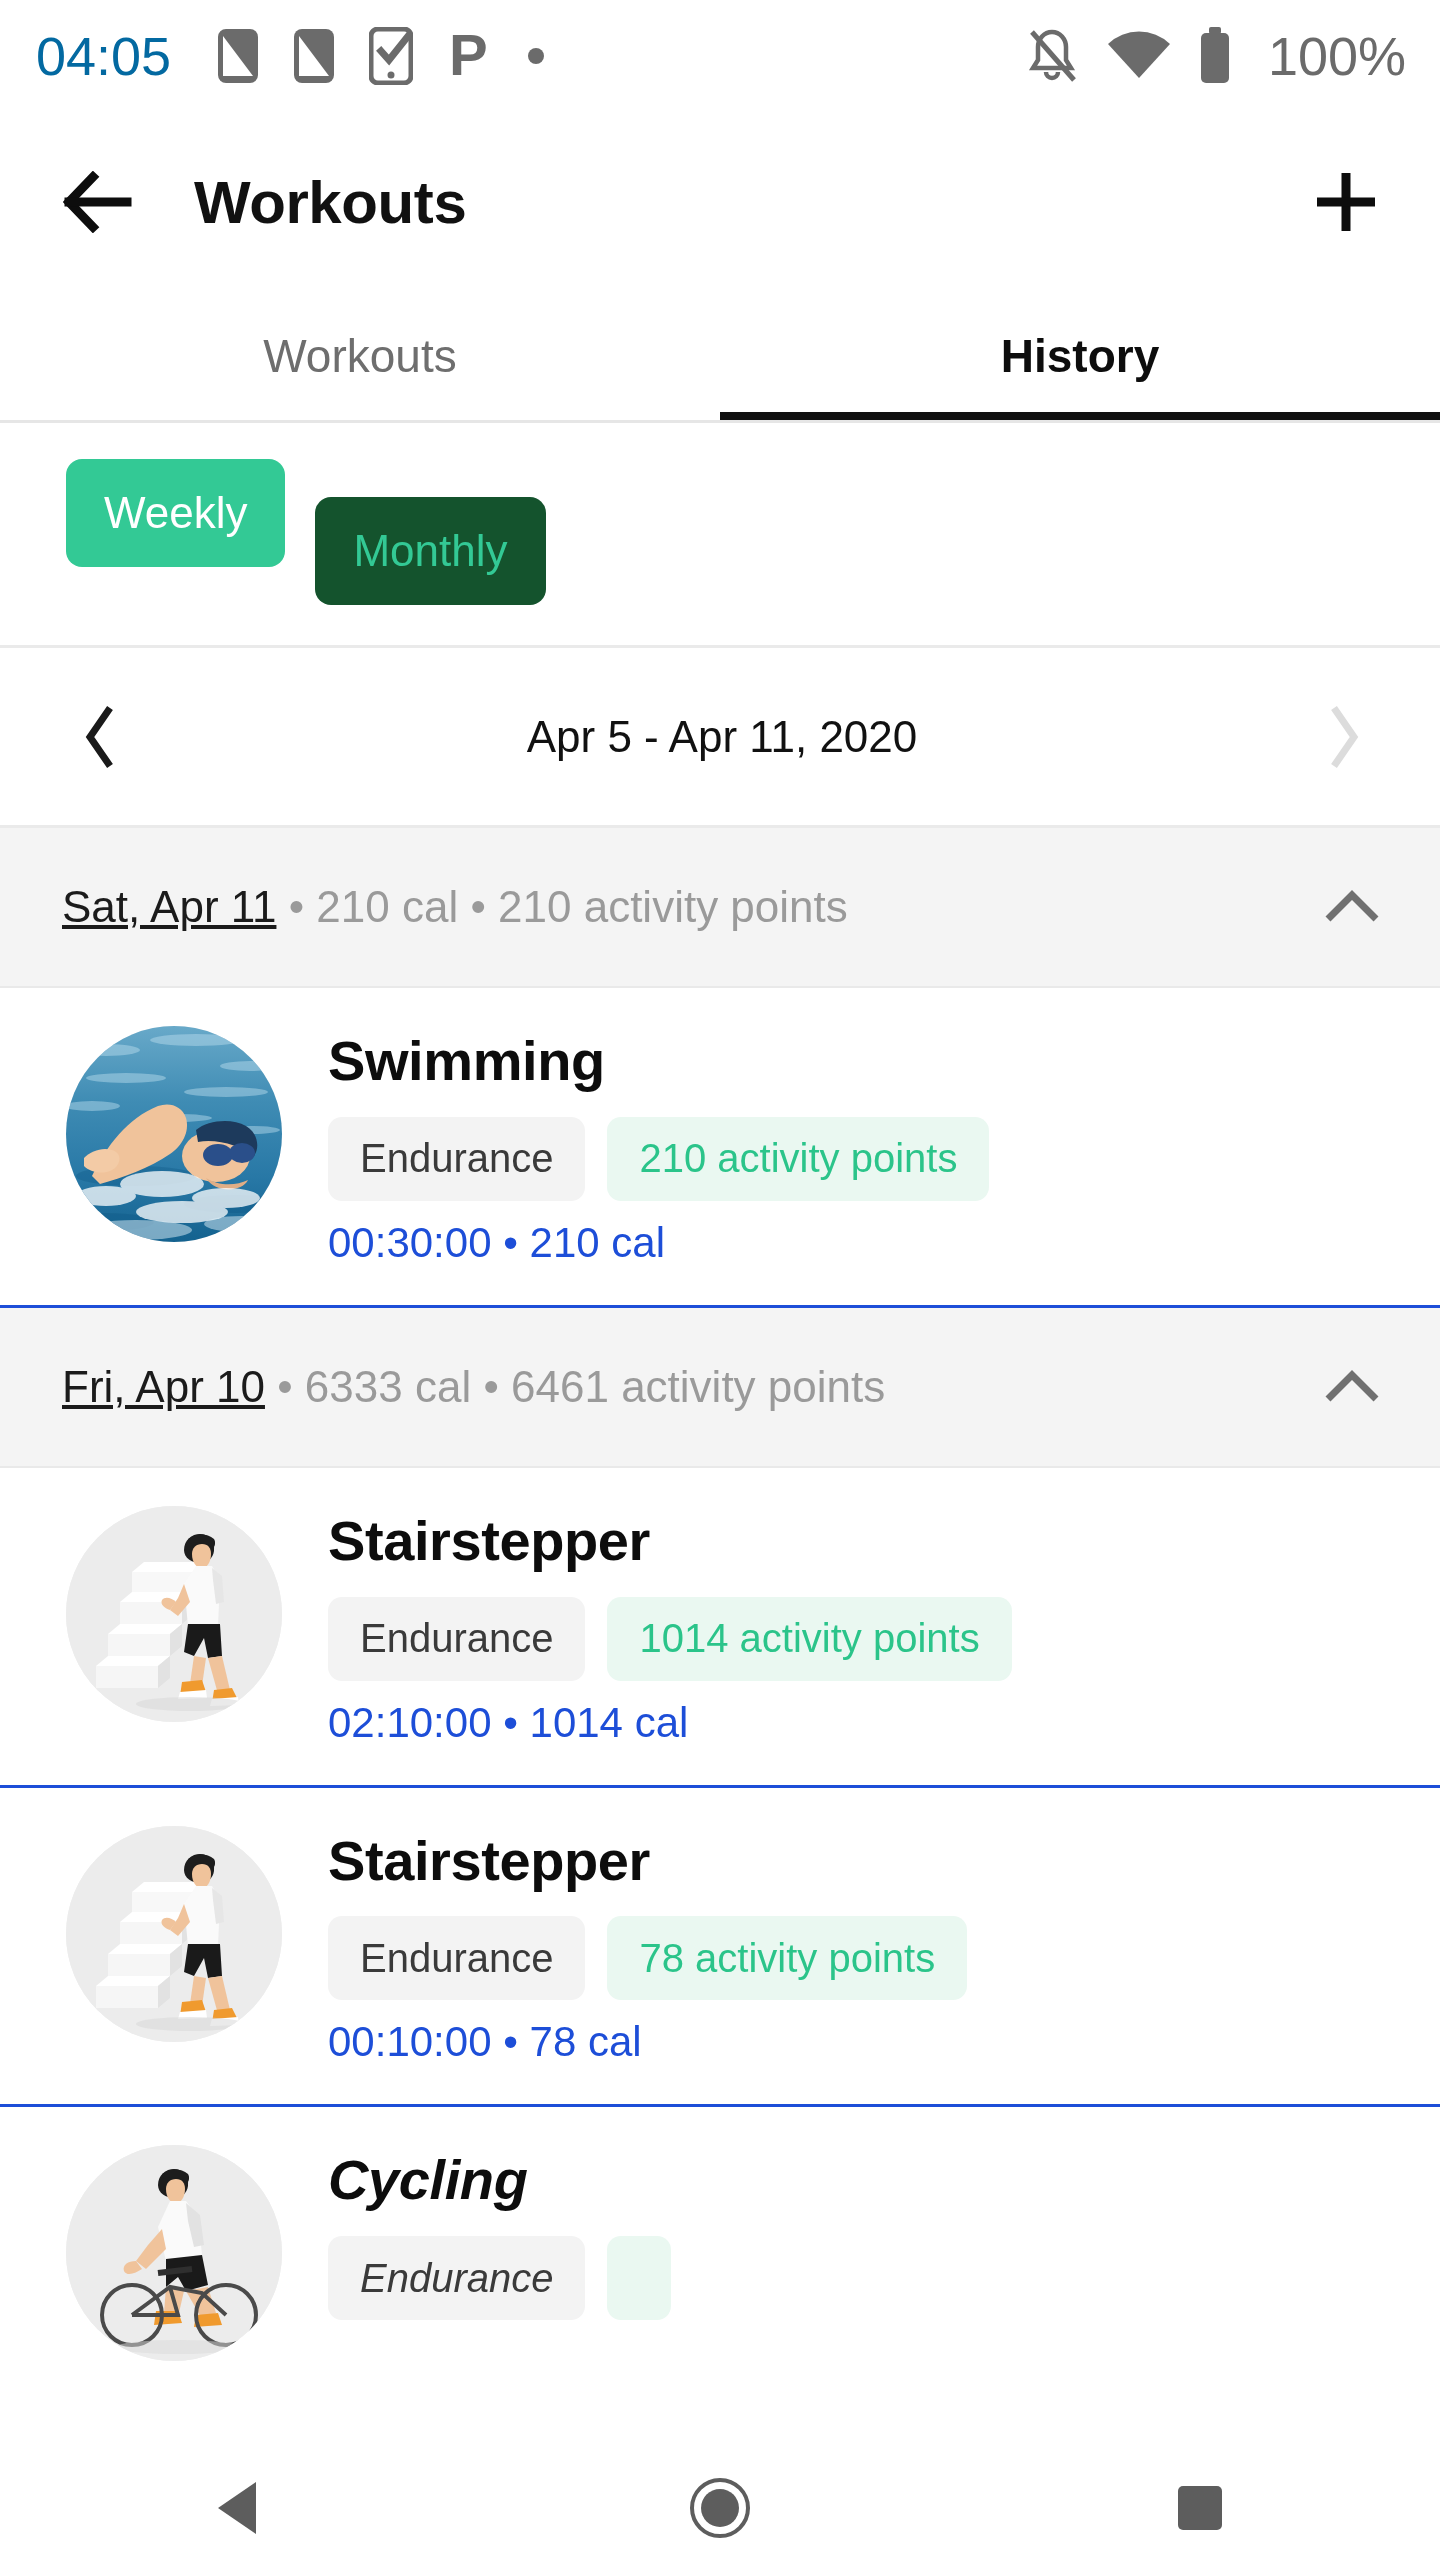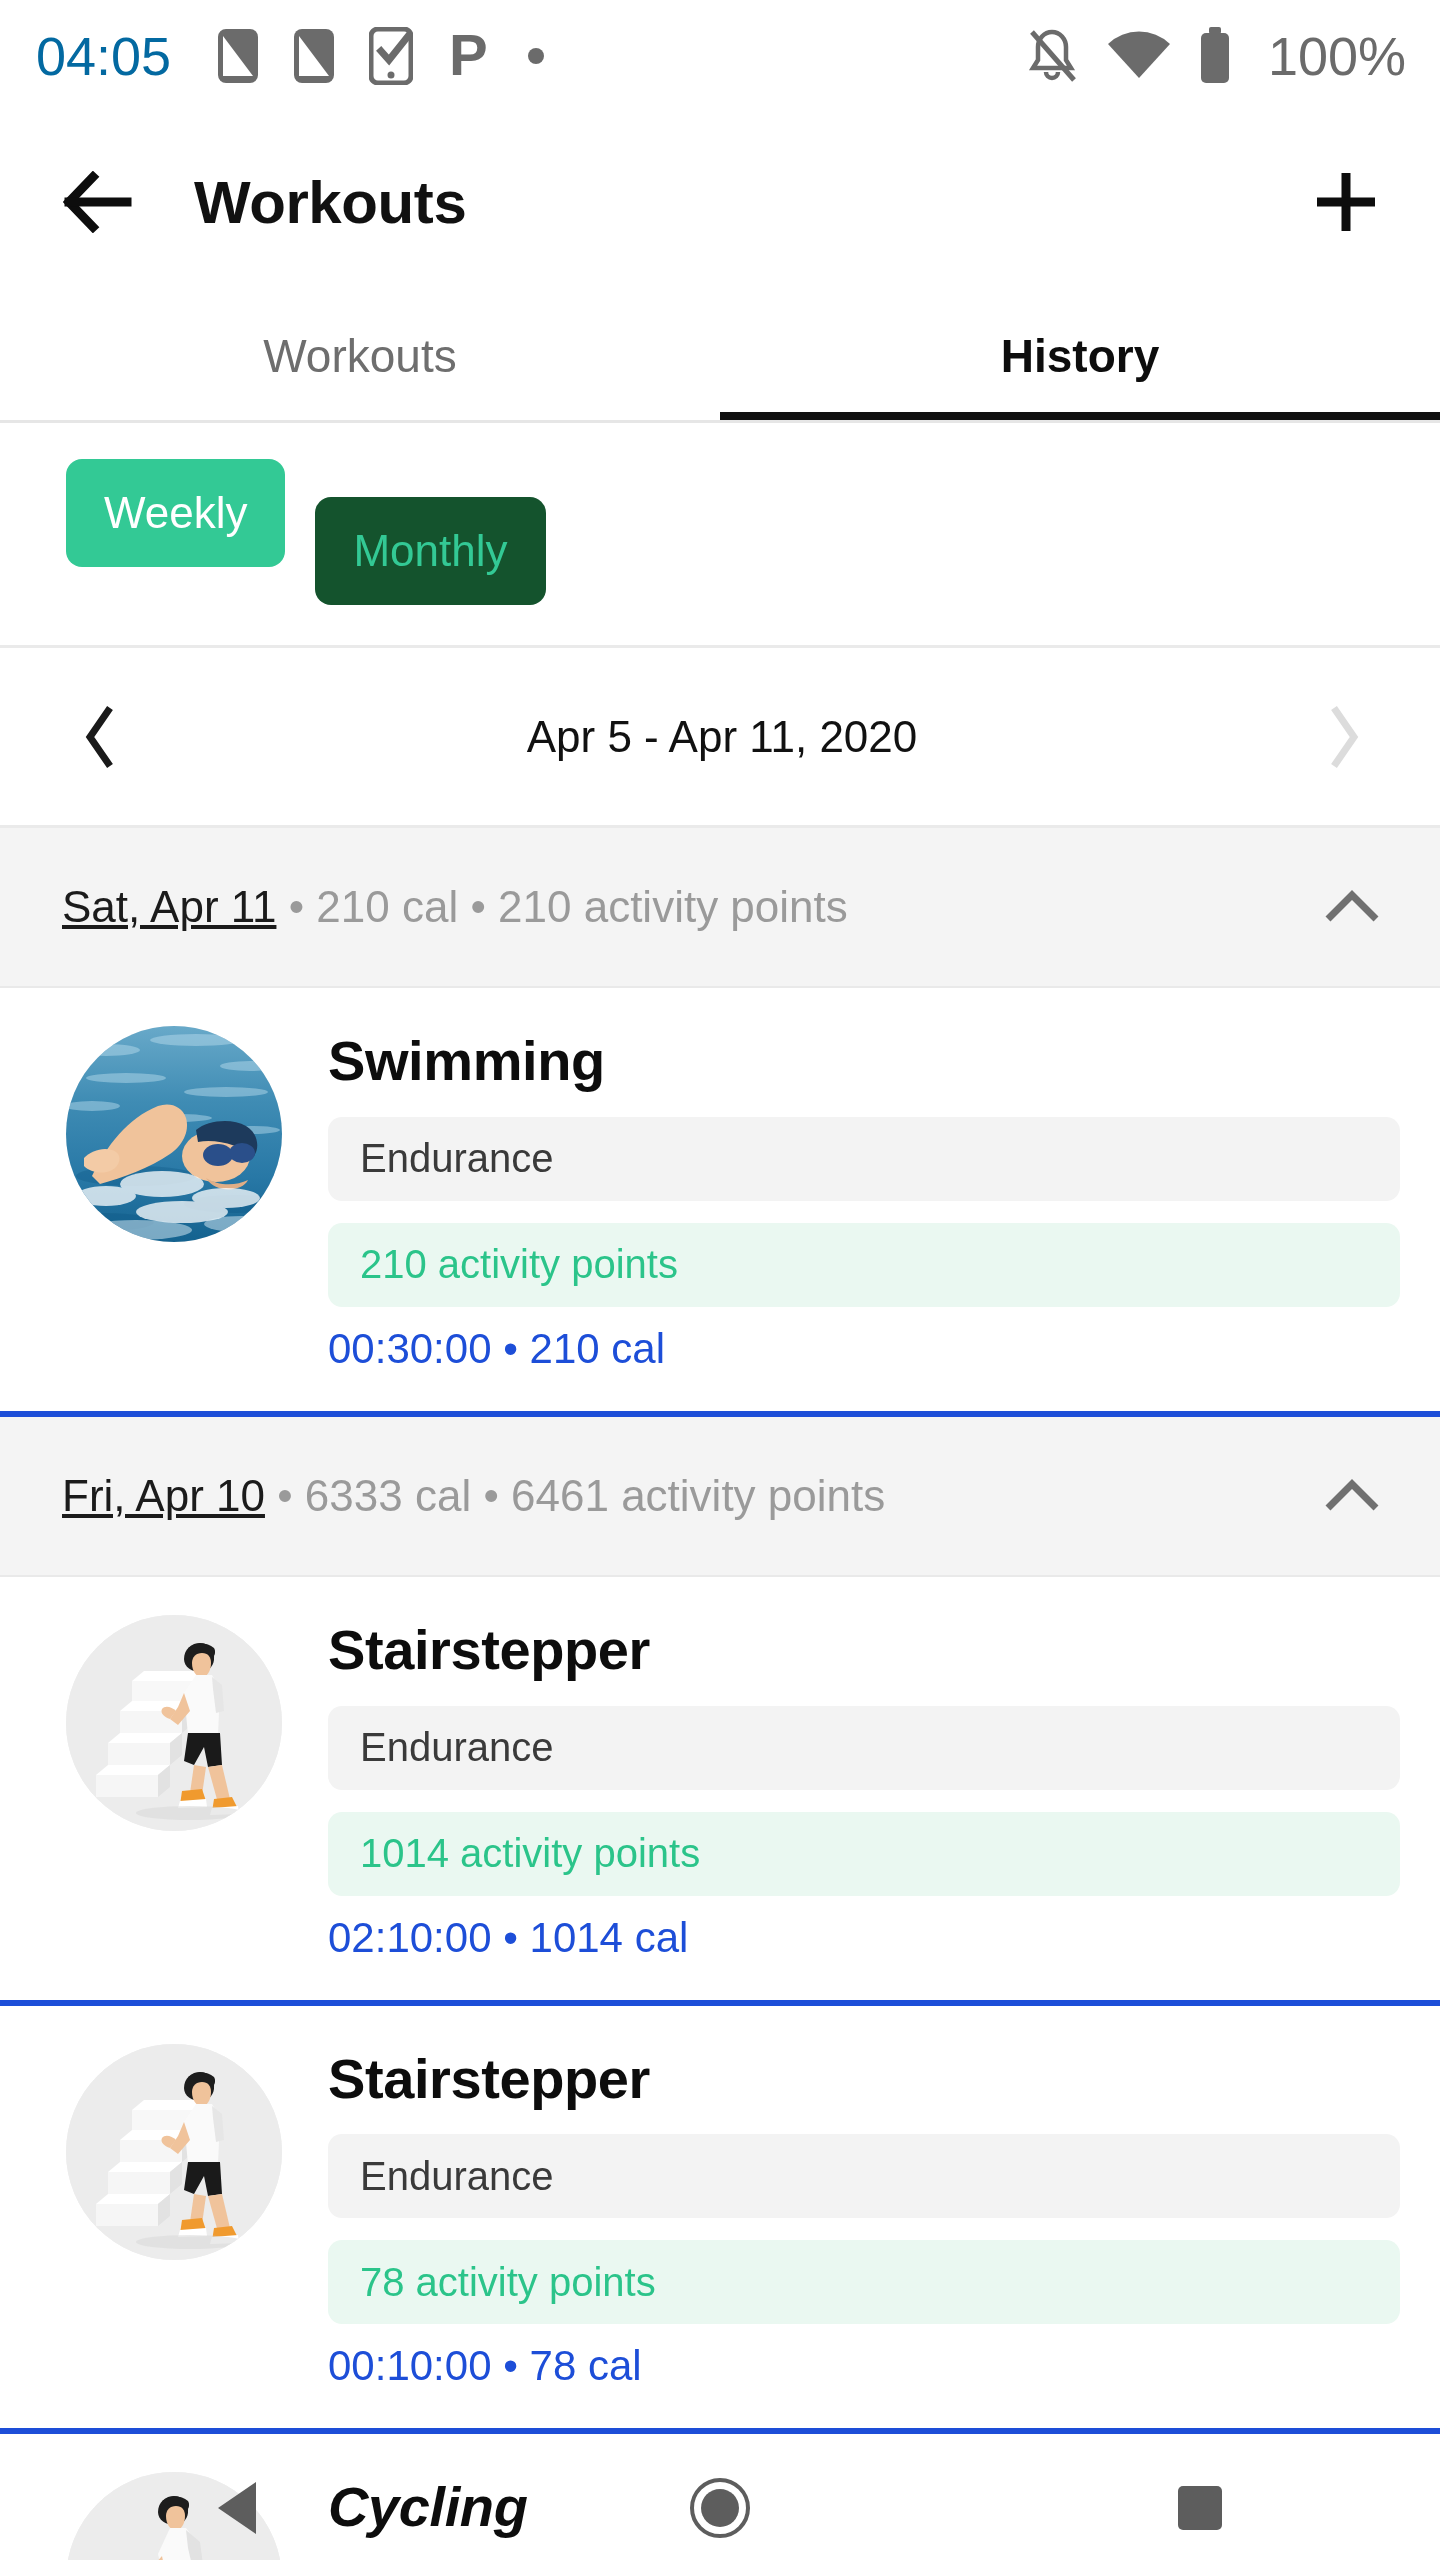--- a/index.html
+++ b/index.html
@@ -182,21 +182,21 @@
     width: 72px; height: 72px;
     display: flex; align-items: center; justify-content: center;
     flex-shrink: 0;
   }
 
   
   .workout-row {
     background: #ffffff;
     display: flex;
     padding: 38px 40px 38px 66px;
-    border-bottom: 6px solid #1d4ed8;
+    border-bottom: 3px solid #1d4ed8;
     align-items: flex-start;
   }
   .workout-row:last-child { border-bottom: none; font-style: italic; }
 
   .avatar {
     width: 216px;
     height: 216px;
     border-radius: 50%;
     flex-shrink: 0;
     overflow: hidden;
@@ -215,21 +215,20 @@
     font-size: 56px;
     font-weight: 700;
     color: #0d0d0d;
     letter-spacing: -0.4px;
     line-height: 1.05;
   }
   .chip-row {
     display: flex;
     gap: 22px;
     margin-top: 26px;
-    flex-direction: column;
   }
   .chip {
     height: 84px;
     border-radius: 14px;
     display: flex;
     align-items: center;
     padding: 0 32px;
     font-size: 40px;
     white-space: nowrap;
   }

